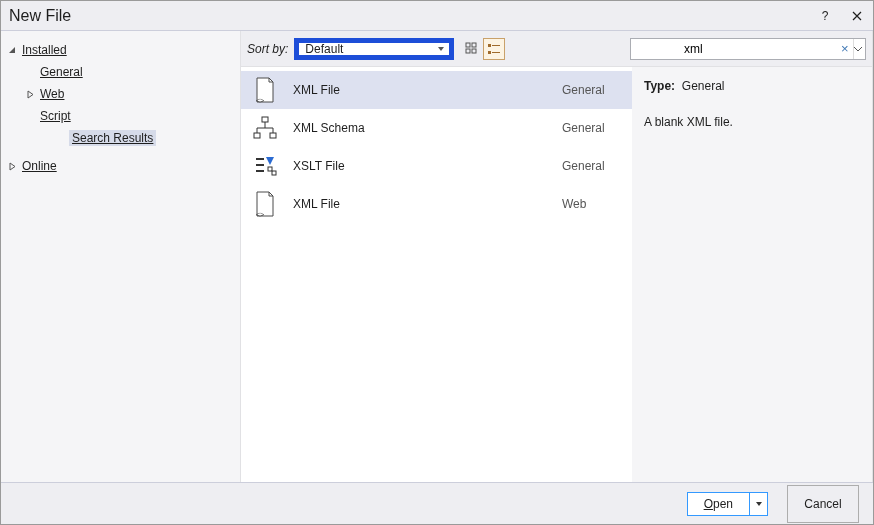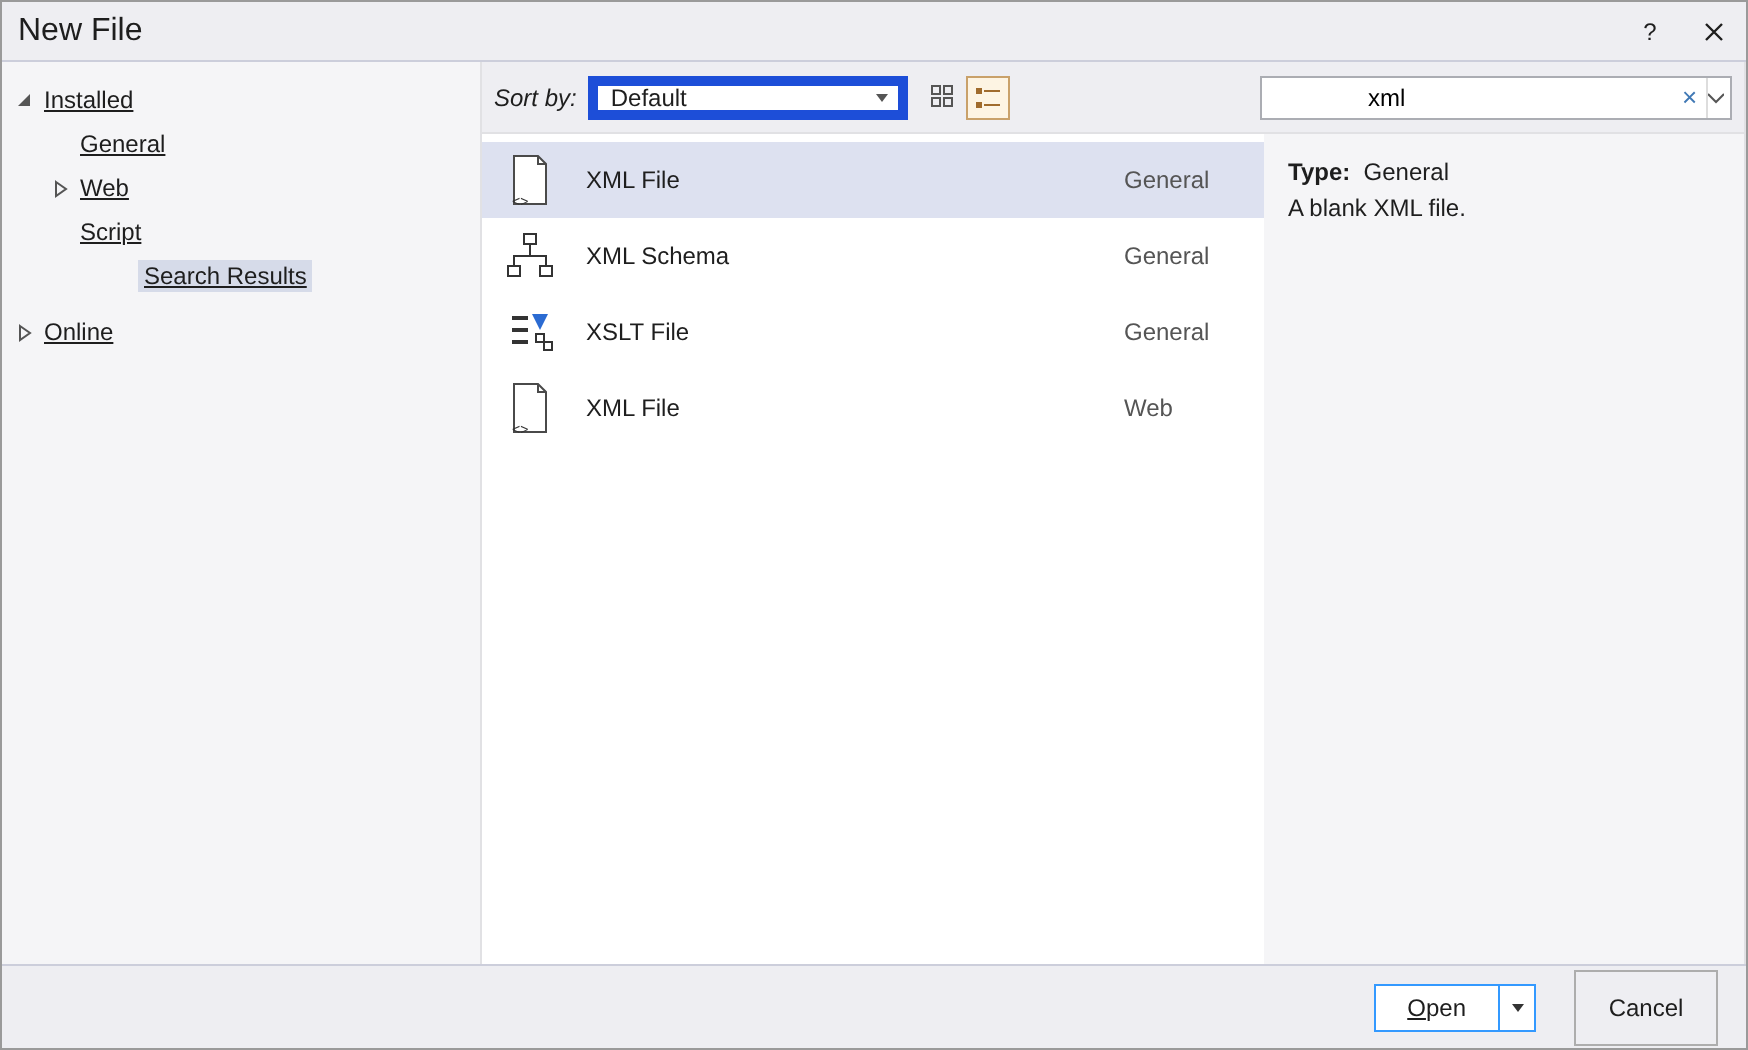--- a/index.html
+++ b/index.html
@@ -30,21 +30,21 @@
   .clear-x { width:16px; text-align:center; color:#4179b5; cursor:pointer; font-size:13px; }
   .search-dd { width:14px; display:flex; align-items:center; justify-content:center; border-left:1px solid #ddd; color:#555; margin-left:2px; height:100%; }
   .listpane { flex:1; display:flex; min-height:0; }
   .templates { flex:1; background:#fff; padding-top:4px; overflow:auto; }
   .tpl-item { height:38px; display:flex; align-items:center; padding:0 14px 0 10px; gap:14px; }
   .tpl-item.selected { background:#dde1f0; }
   .tpl-icon { width:28px; height:28px; display:flex; align-items:center; justify-content:center; }
   .tpl-name { flex:1; }
   .tpl-cat { color:#555; width:56px; text-align:left; }
   .details { width:240px; background:#f5f5f7; padding:12px 12px; }
-  .details .type-line { margin-bottom:4px; }
+  .details .type-line { margin-bottom:22px; }
   .details .type-line b { font-weight:600; }
   .footer { height:42px; background:#eeeef2; border-top:1px solid #cccedb; display:flex; align-items:center; justify-content:flex-end; padding-right:14px; gap:19px; }
   .btn { height:38px; min-width:72px; border:1px solid #adadad; background:#eeeef2; display:inline-flex; align-items:center; justify-content:center; padding:0 10px; }
   .split-btn { display:flex; height:24px; border:1px solid #3399ff; background:#fff; }
   .split-btn .main { padding:0 16px; display:flex; align-items:center; }
   .split-btn .main u { text-decoration:underline; }
   .split-btn .drop { width:18px; display:flex; align-items:center; justify-content:center; border-left:1px solid #3399ff; }
   svg { display:block; }
 </style>
 </head>

